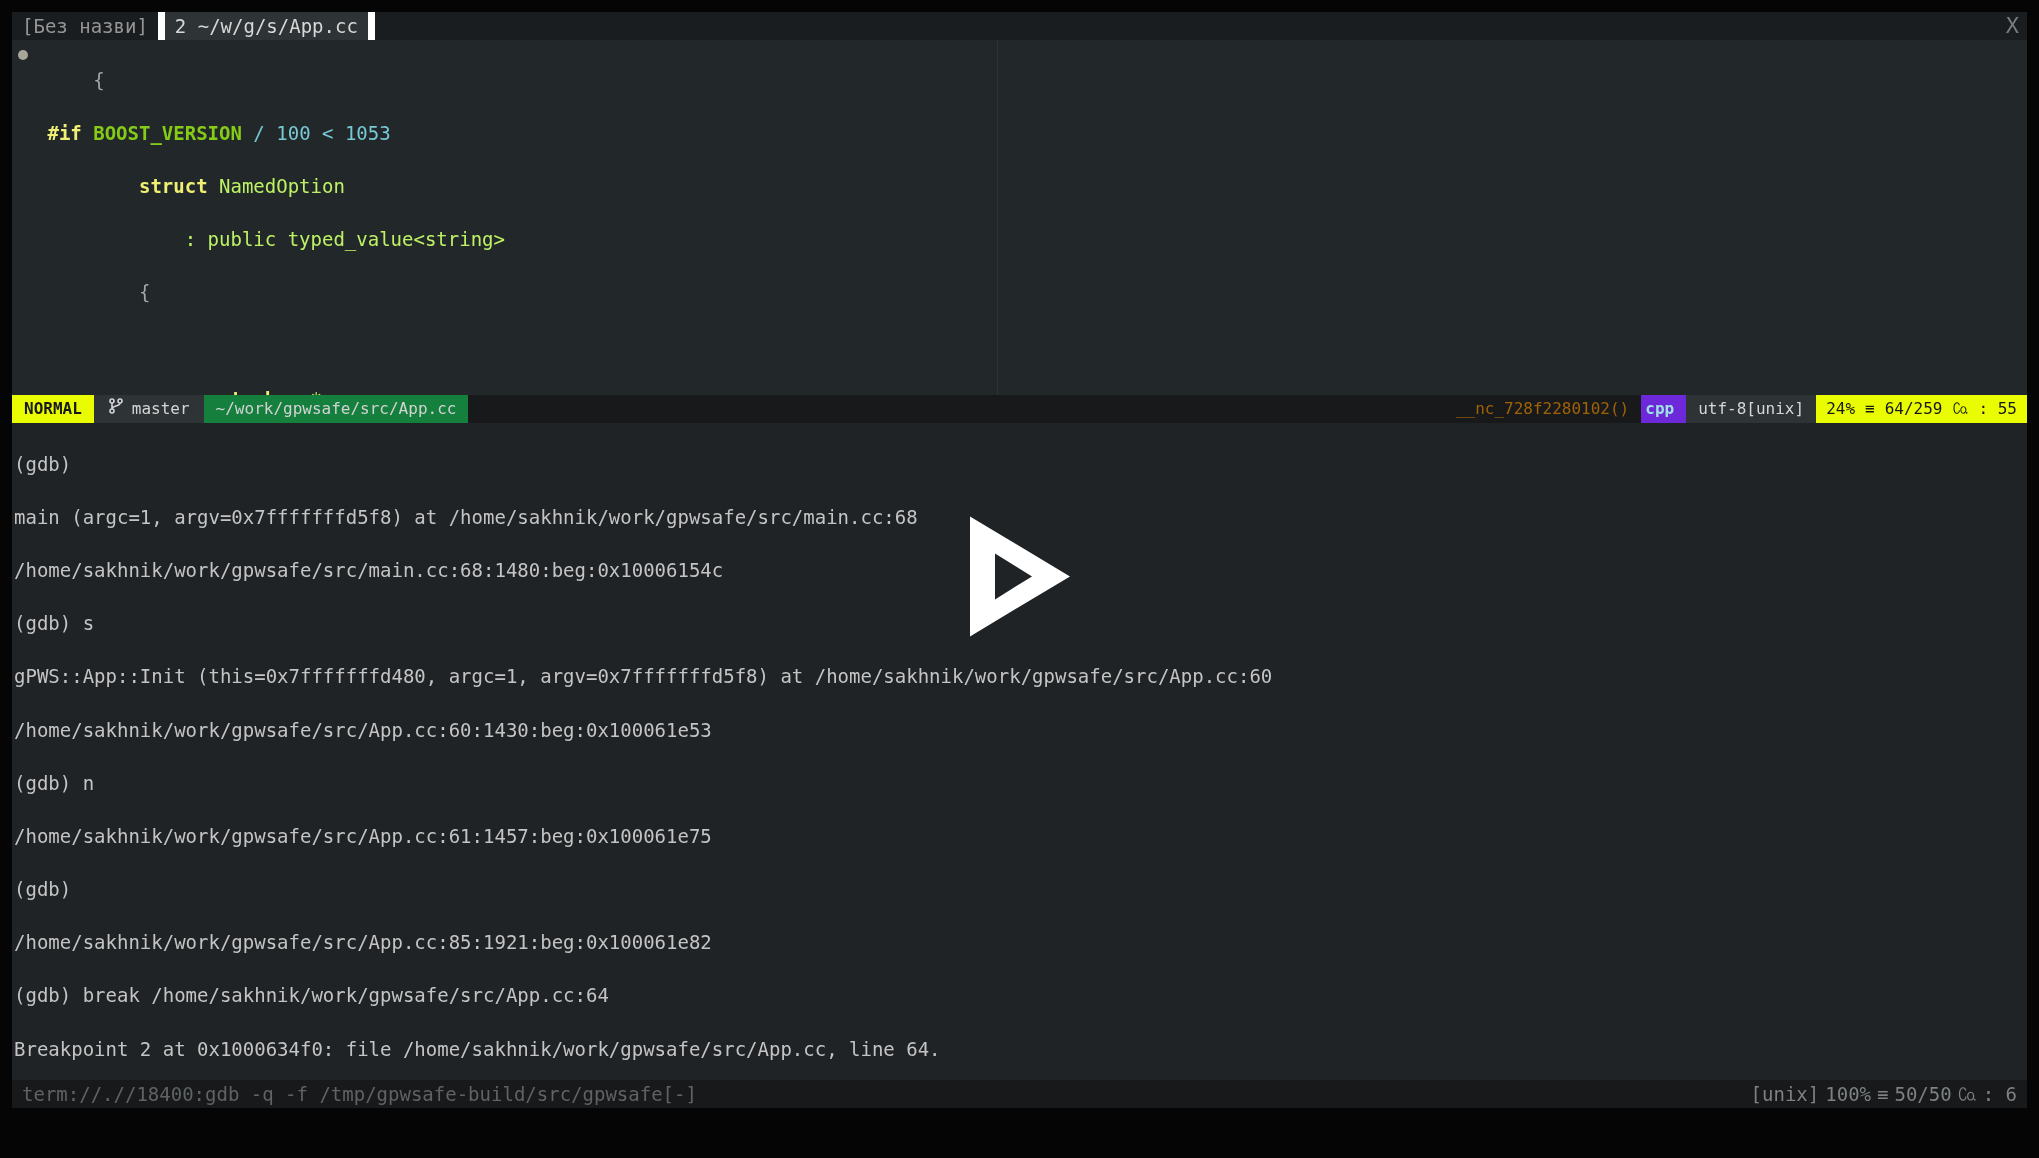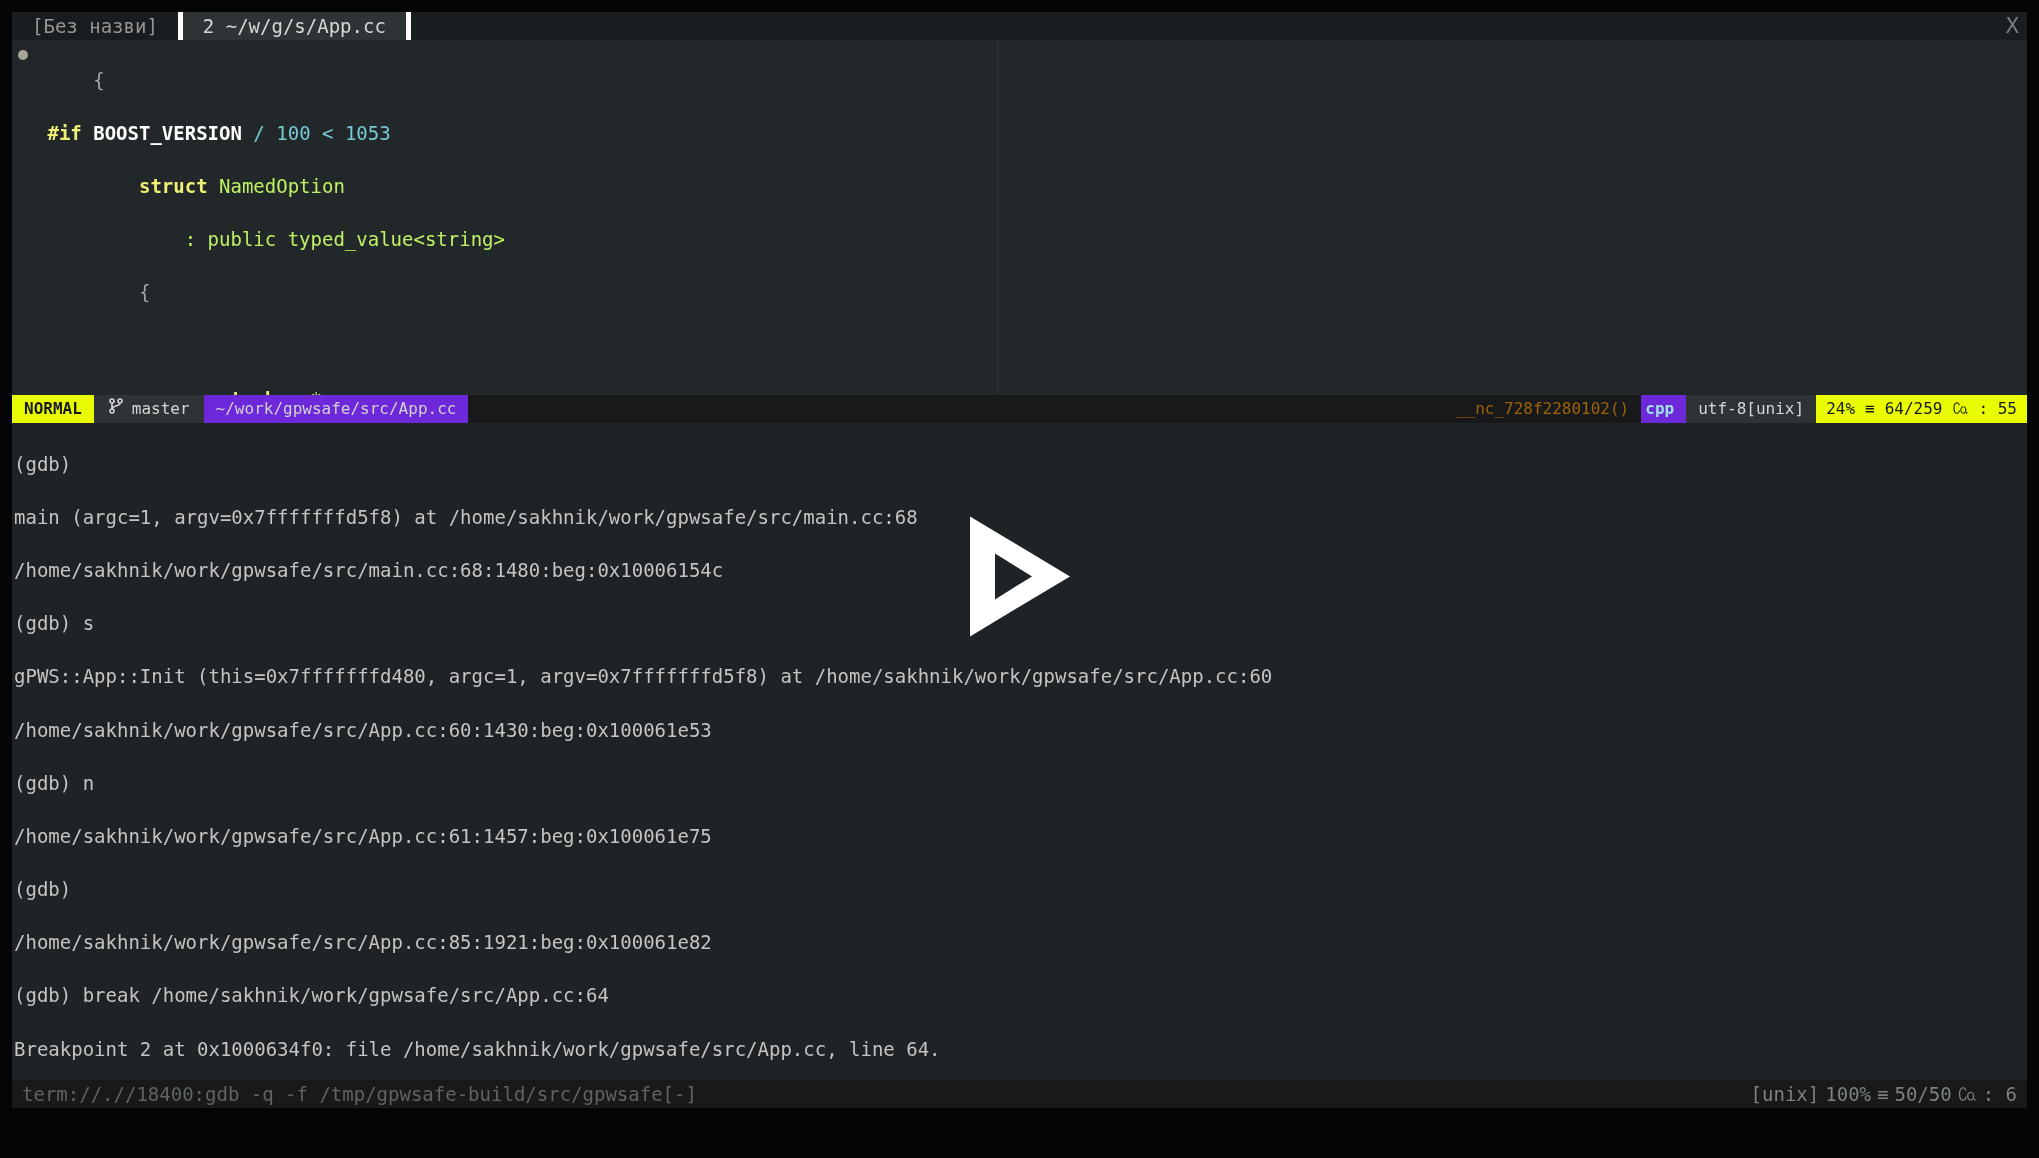--- a/index.html
+++ b/index.html
@@ -32,25 +32,25 @@
   
   .tabbar {
     height: 28px;
     background: #1a1d1f;
     display: flex;
     align-items: stretch;
     font-size: 19px;
     position: relative;
   }
   .tab {
-    padding: 0 20px;
+    padding: 0 10px;
     display: flex;
     align-items: center;
     color: #969696;
-    border-right: 5px solid #ffffff;
+    border-right: 7px solid #ffffff;
     gap: 6px;
   }
   .tab.active {
     background: #2e3336;
     color: #d7d8d7;
   }
   .tab-close {
     position: absolute;
     right: 8px;
     top: 1px;
@@ -76,21 +76,21 @@
   .gutter-dot {
     position: absolute;
     left: 6px;
     top: 10px;
     width: 10px; height: 10px;
     border-radius: 50%;
     background: #a6a798;
   }
   .codeline { padding-left: 24px; }
   .kw-if   { color: #eff073; font-weight: bold; }
-  .kw-ver  { color: #ffffff; font-weight: bold; }
+  .kw-ver  { color: #84cc16; font-weight: bold; }
   .op      { color: #77c9d4; }
   .num     { color: #77c9d4; }
   .kw      { color: #eff073; font-weight: bold; }
   .kw2     { color: #eff073; font-weight: bold; }
   .ident   { color: #bef264; }
   .punct   { color: #a5a5a5; }
   .col80 {
     position: absolute;
     left: 985px;
     top: 0;
@@ -115,21 +115,21 @@
   }
   .st-branch {
     background: #2e3336;
     color: #d5d5d5;
     padding: 0 14px;
     display: flex; align-items: center;
     gap: 8px;
     font-weight: normal;
   }
   .st-file {
-    background: #6d28d9;
+    background: #15803d;
     color: #d2d2d2;
     padding: 0 12px;
     display: flex; align-items: center;
     font-weight: normal;
     flex: 0 0 auto;
   }
   .st-gap {
     background: #17191a;
     flex: 1;
   }

